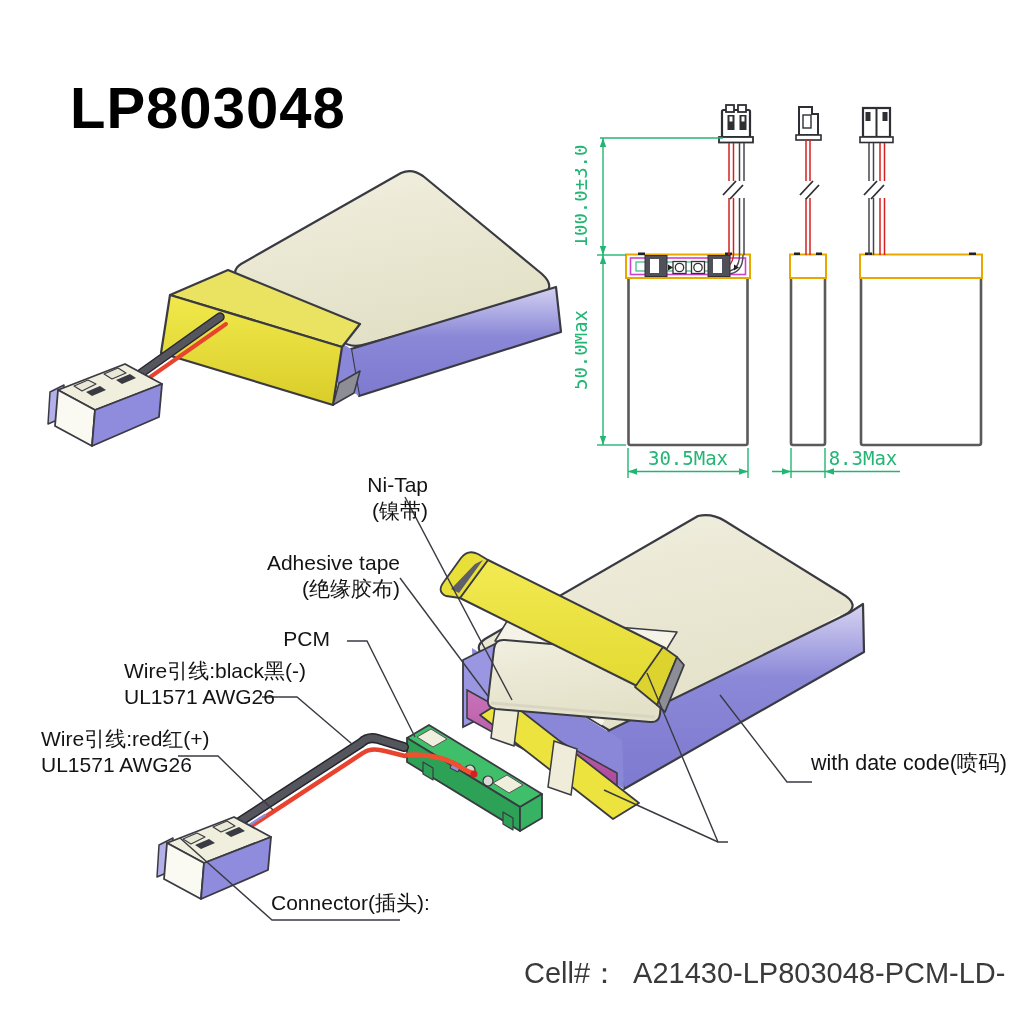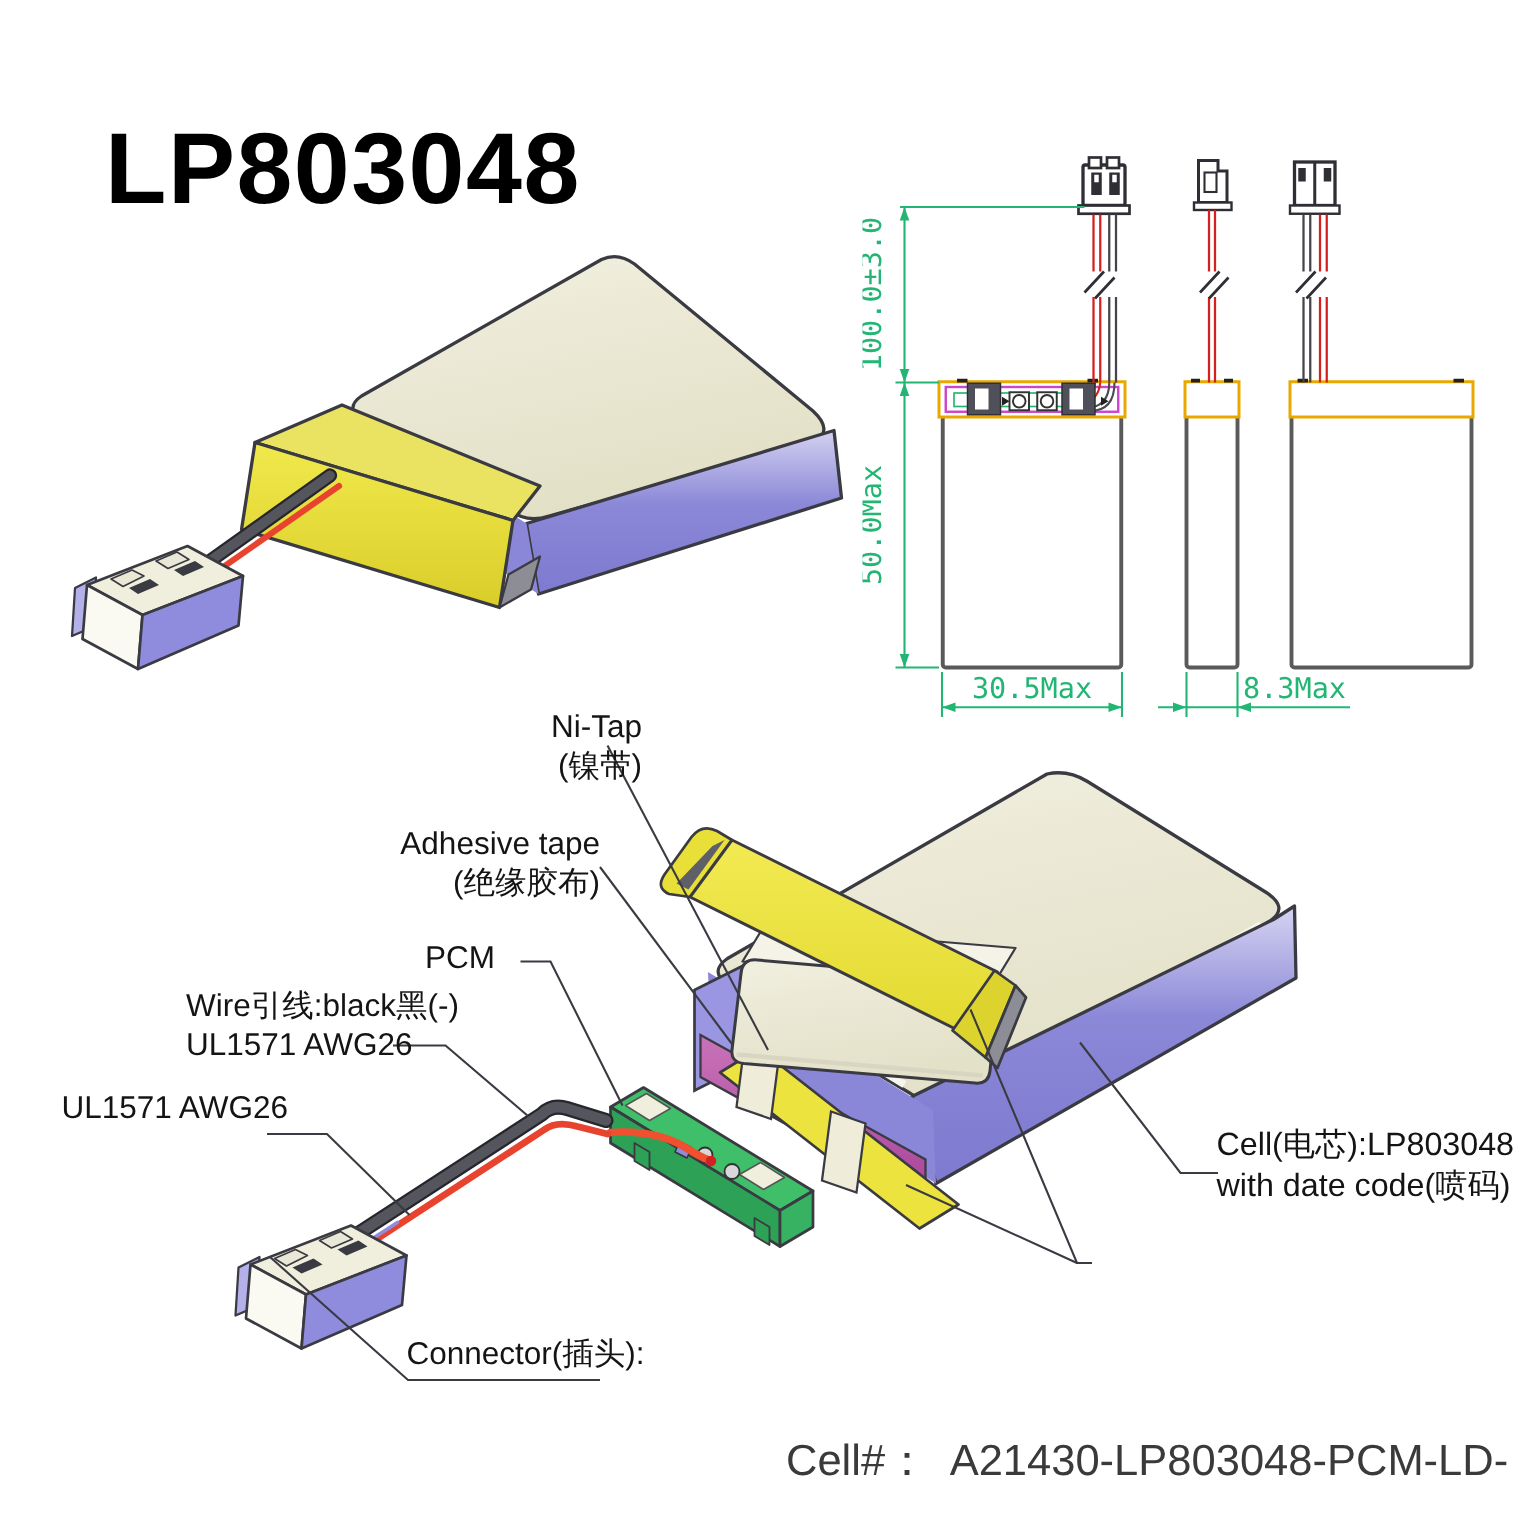--- a/index.html
+++ b/index.html
@@ -1,18 +1,18 @@
 <!DOCTYPE html>
 <html><head>
 <meta charset="utf-8">
 <style>
   html,body{margin:0;padding:0;background:#888;}
   .canvas{position:relative;width:1024px;height:1024px;background:#ffffff;overflow:hidden;
           font-family:"Liberation Sans", sans-serif;color:#111;}
-  .title{position:absolute;left:70px;top:74px;font-size:67px;font-weight:bold;
+  .title{position:absolute;left:70px;top:74px;font-size:58px;font-weight:bold;
          letter-spacing:1px;color:#000;white-space:nowrap;}
   .fig{position:absolute;}
   .callout{position:absolute;font-size:21px;line-height:26px;color:#141414;white-space:nowrap;}
   .callout.right{text-align:right;}
   .callout.big{font-size:21px;line-height:30px;}
   .callout.med{font-size:21.5px;line-height:27px;}
   .model{position:absolute;left:524px;top:954px;font-size:29px;color:#3a3a3a;white-space:nowrap;}
   .model .val{margin-left:14px;}
   svg text.dim{font-family:"DejaVu Sans Mono", monospace;font-size:19px;}
 </style>
@@ -269,27 +269,27 @@
     <div>(镍带)</div>
   </div>
   <div class="callout right" style="left:230px;top:626px;width:100px">
     <div>PCM</div>
   </div>
   <div class="callout" style="left:124px;top:658px">
     <div>Wire引线:black黑(-)</div>
     <div>UL1571 AWG26</div>
   </div>
   <div class="callout" style="left:41px;top:726px">
+    <div>Wire引线:red红(+)</div>
     <div>UL1571 AWG26</div>
   </div>
   <div class="callout big" style="left:271px;top:888px">
     <div>Connector(插头):</div>
   </div>
   <div class="callout med" style="left:811px;top:750px">
-    <div>Cell(电芯):LP803048</div>
     <div>with date code(喷码)</div>
   </div>
 
   <div class="model">
     <span>Cell#：</span><span class="val">A21430-LP803048-PCM-LD-</span>
   </div>
 
 </div>
 
 </body></html>

